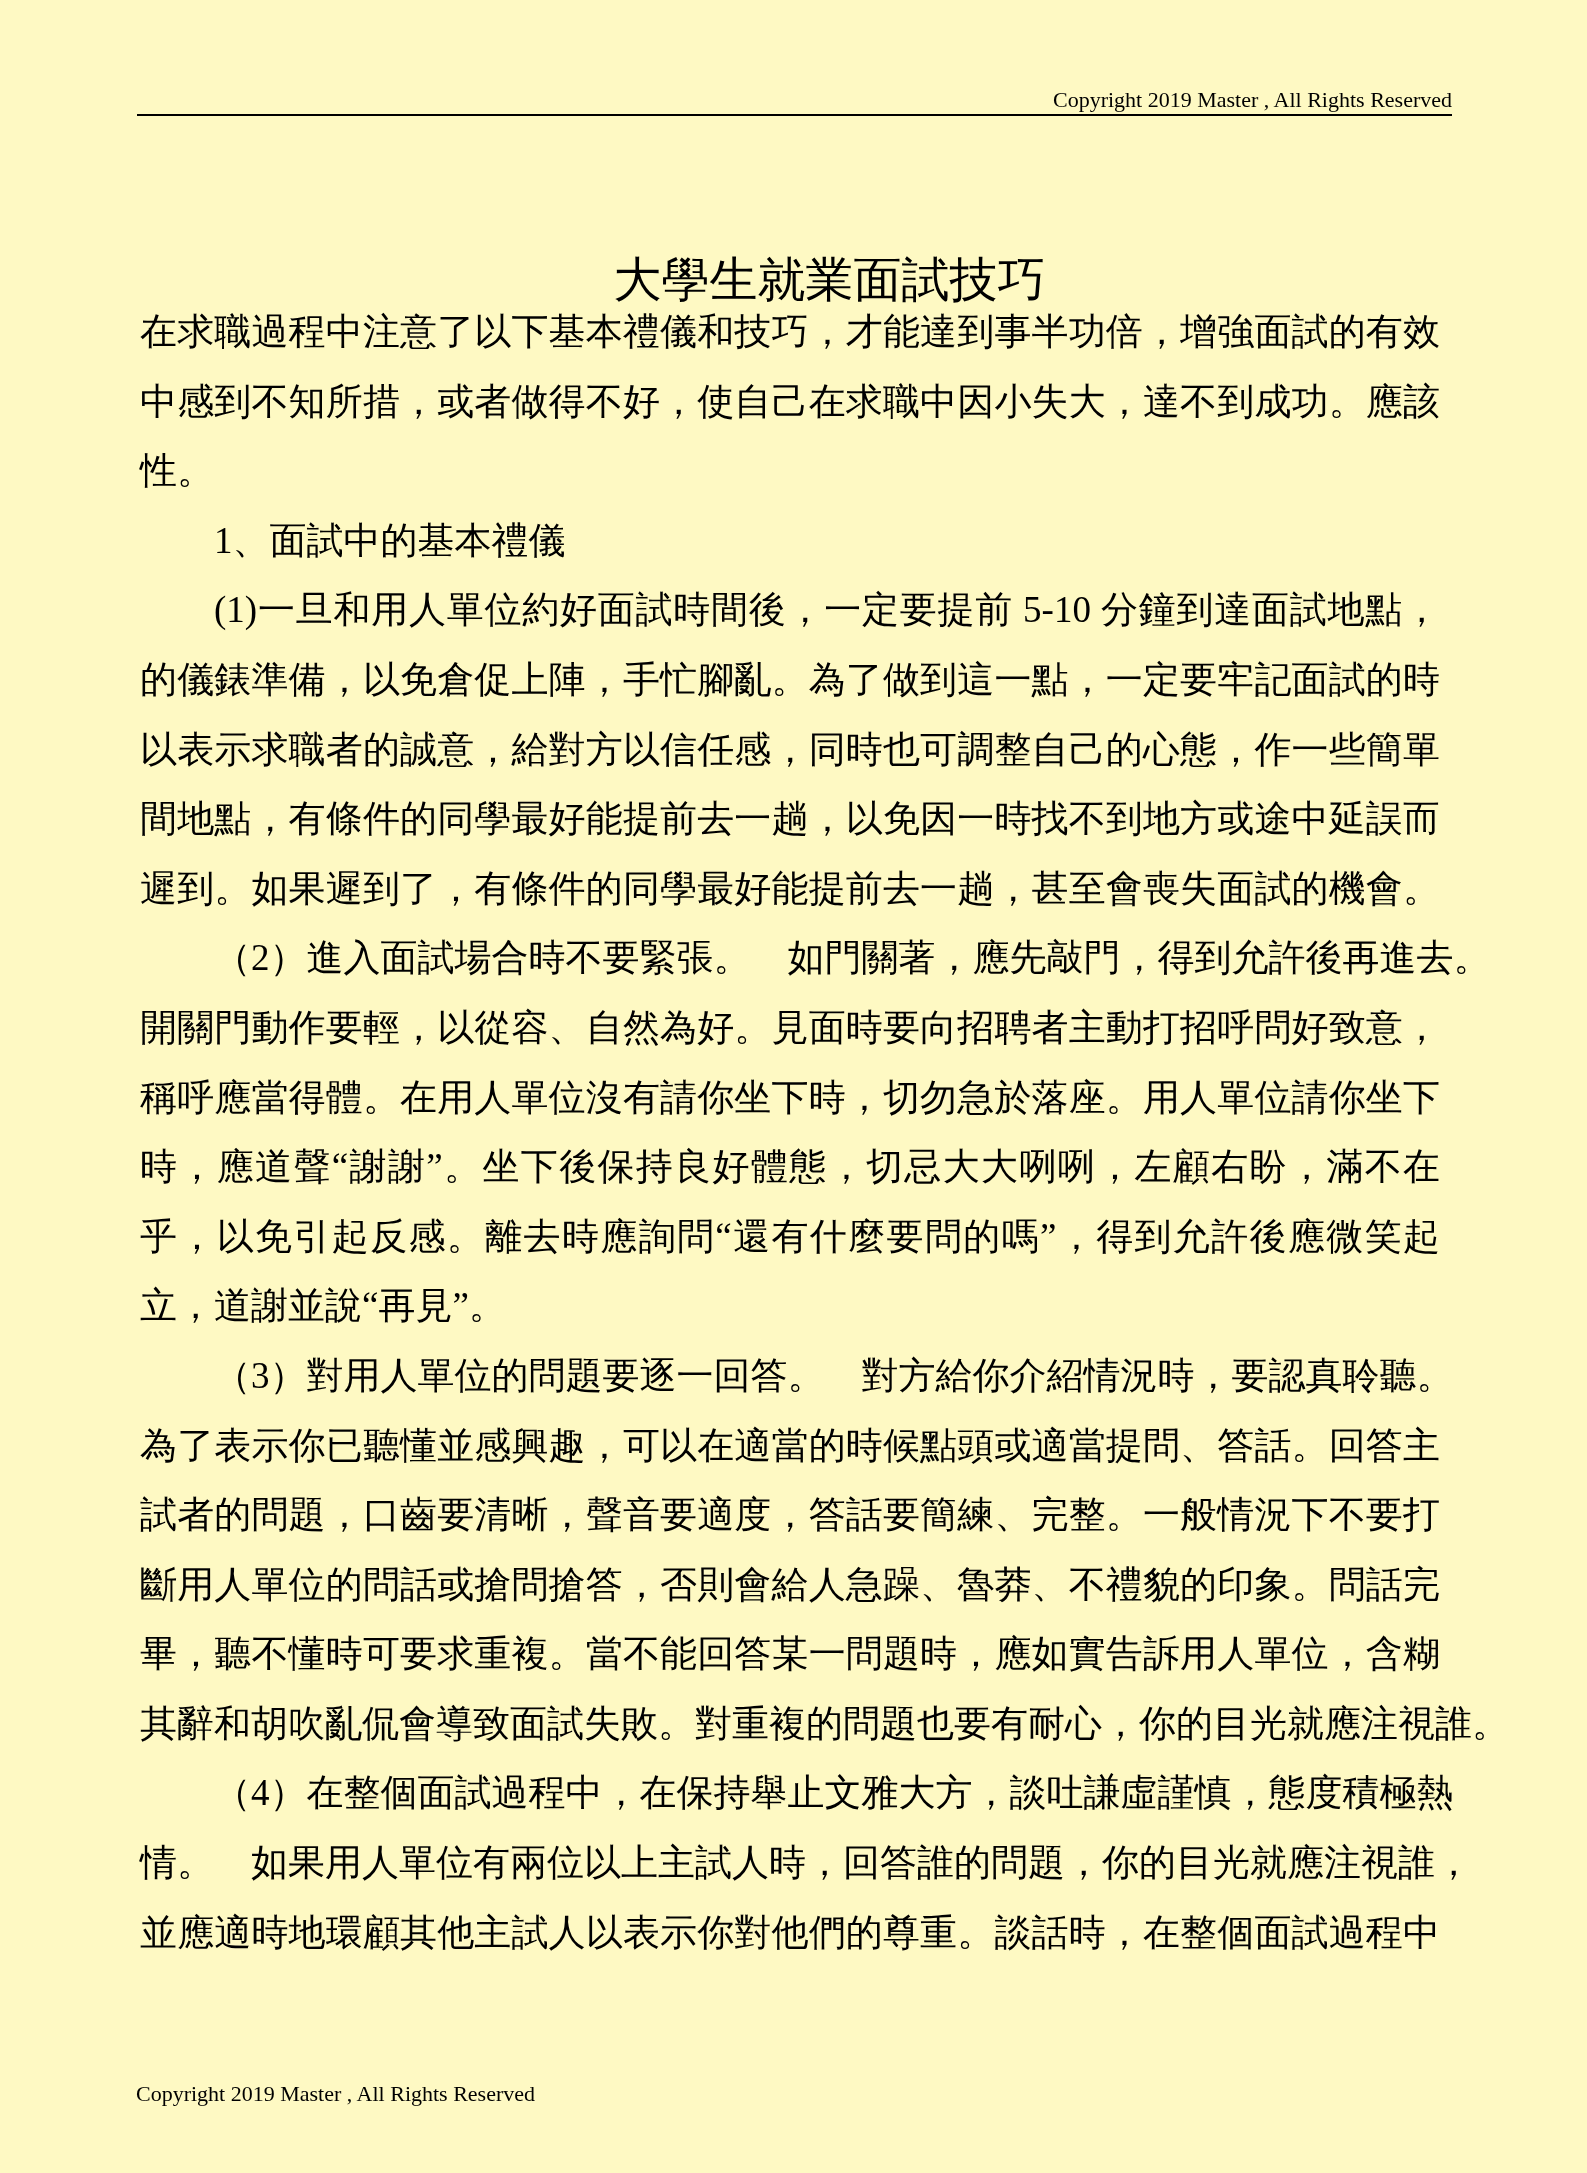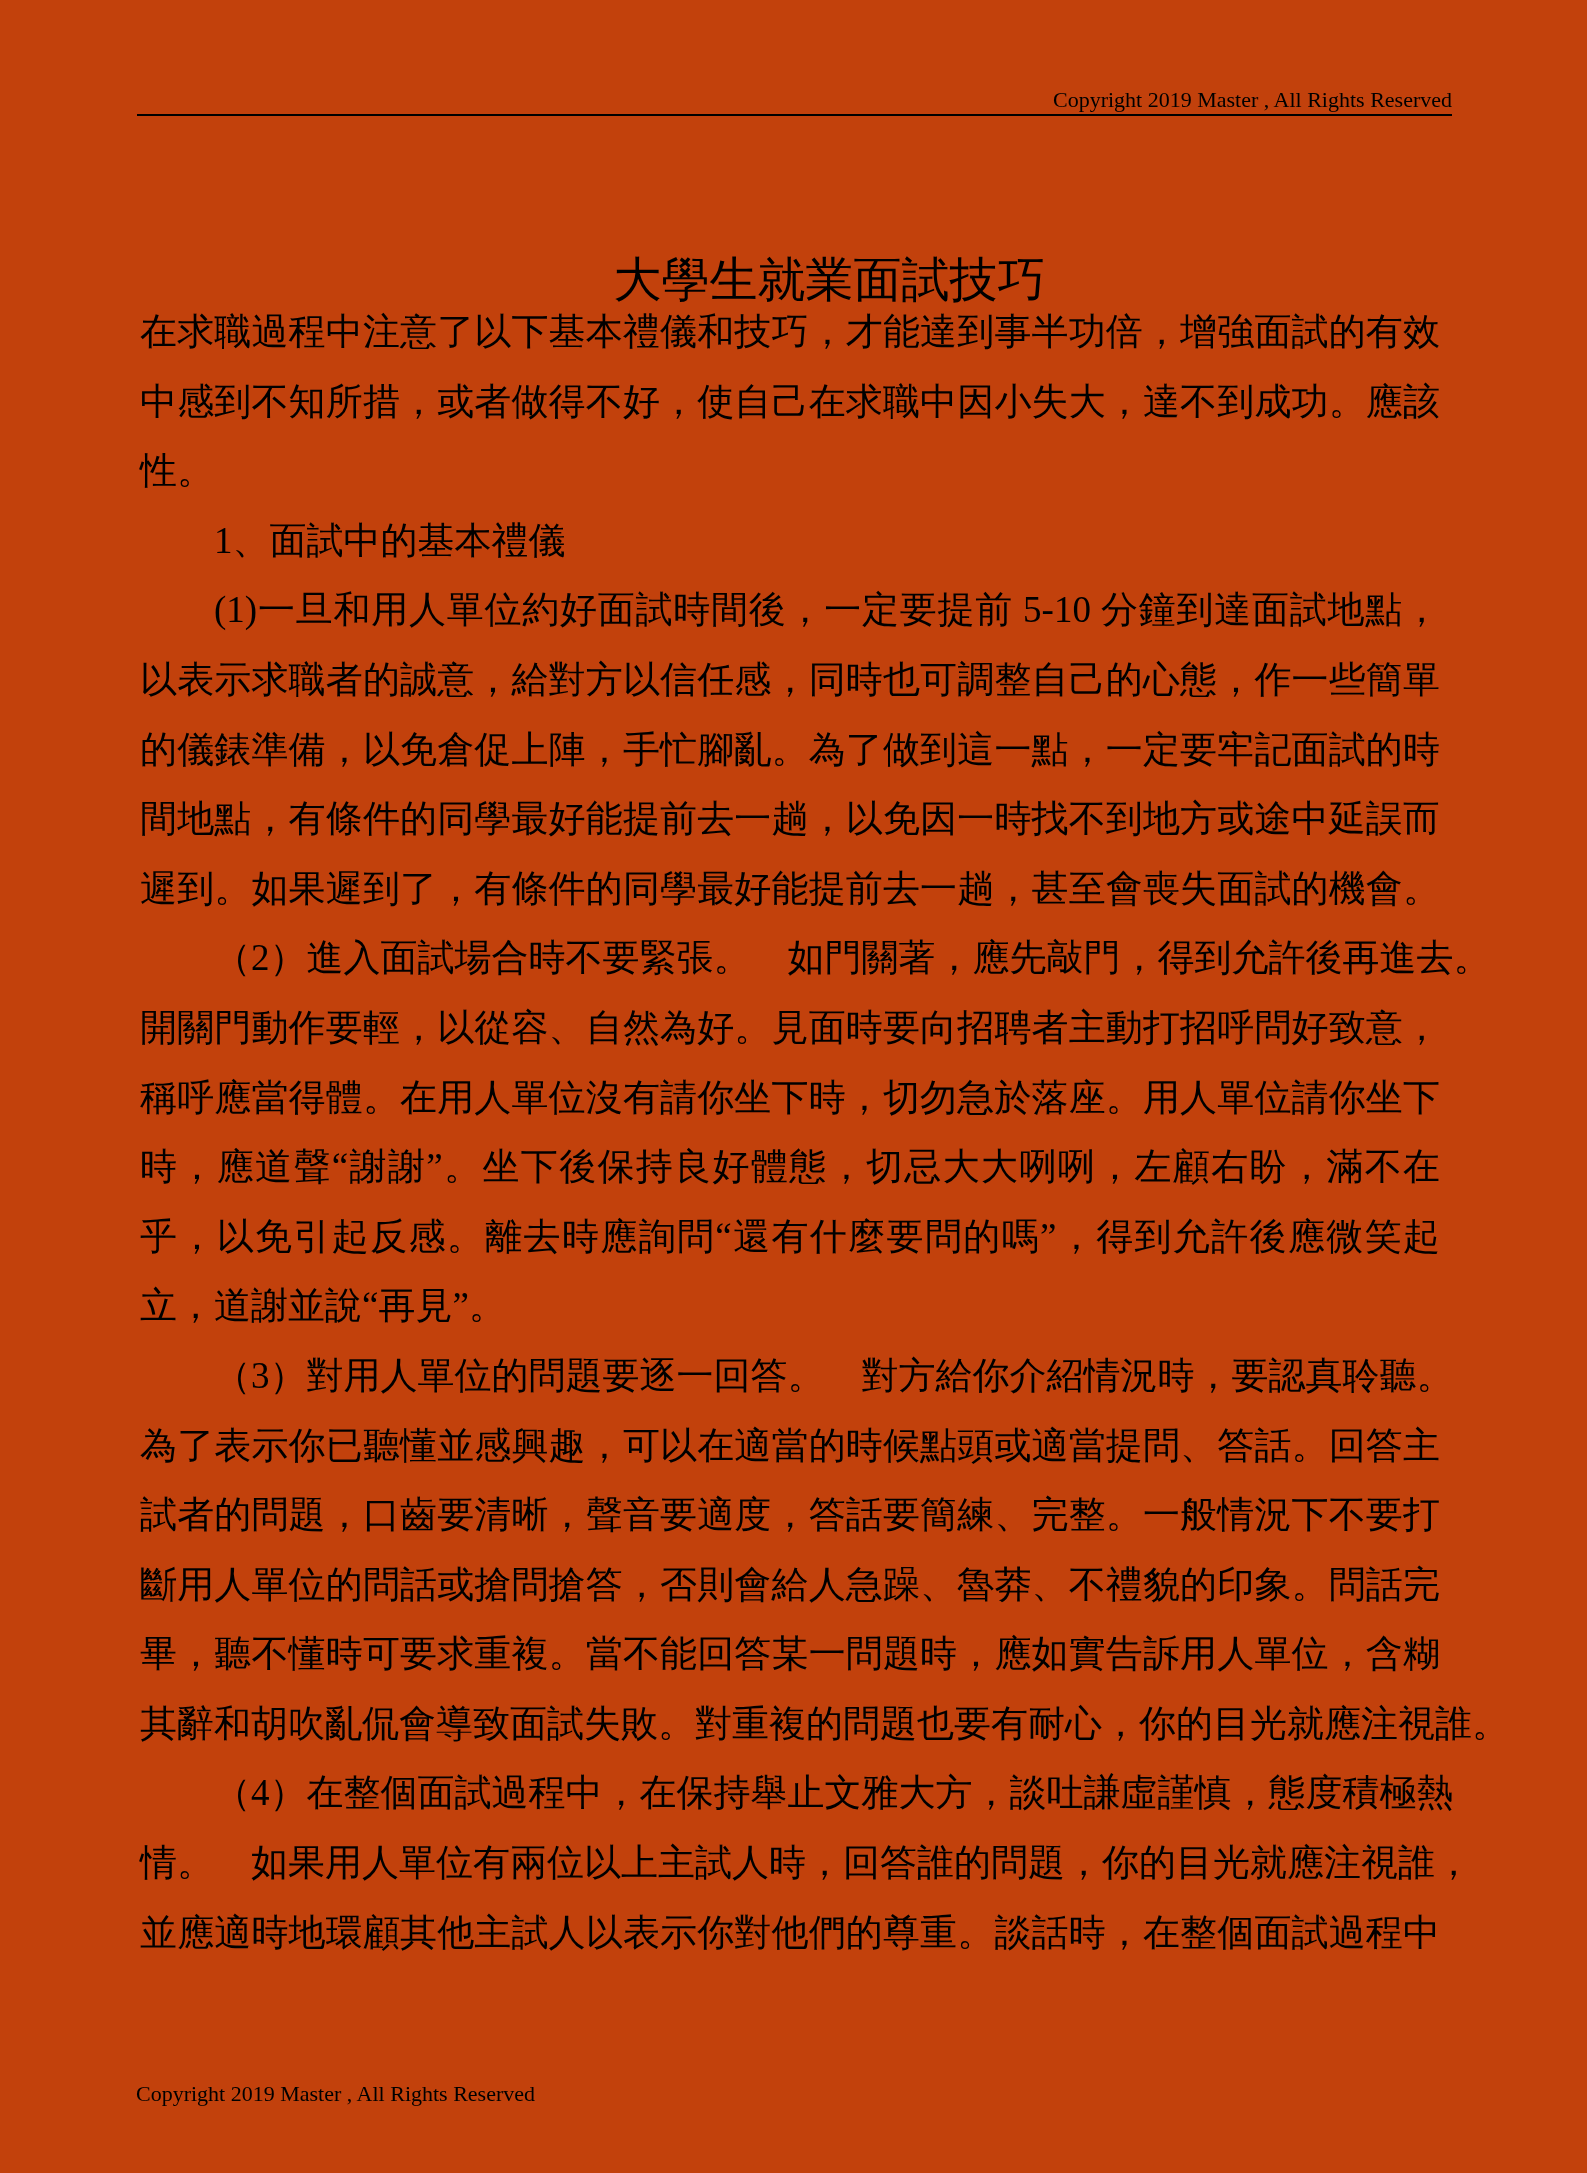--- a/index.html
+++ b/index.html
@@ -1,17 +1,17 @@
 <!DOCTYPE html>
 <html><head>
 <meta charset="utf-8">
 <style>
   html, body { margin: 0; padding: 0; background: #ffffff; }
   body { width: 1587px; height: 2173px; position: relative; overflow: hidden; }
-  .page { position: absolute; left: 0; top: 0; width: 1587px; height: 2173px; background: #c2410c; color: #000; }
+  .page { position: absolute; left: 0; top: 0; width: 1587px; height: 2173px; background: #fef9c3; color: #000; }
   .header-text {
     position: absolute; right: 135px; top: 88px;
     font-family: "Liberation Serif", serif; font-size: 22px; line-height: 24px;
     color: #000; white-space: nowrap;
   }
   .header-rule {
     position: absolute; left: 137px; top: 114px; width: 1315px; height: 2px; background: #000;
   }
   .title {
     position: absolute; left: 0; width: 1587px; top: 220px; height: 56px;
@@ -47,22 +47,22 @@
 
   <div class="body">
 
     <span class="line">在求職過程中注意了以下基本禮儀和技巧，才能達到事半功倍，增強面試的有效</span>
     <span class="line">中感到不知所措，或者做得不好，使自己在求職中因小失大，達不到成功。應該</span>
     <span class="line last">性。</span>
 
     <span class="line indent last">1、面試中的基本禮儀</span>
 
     <span class="line indent">(1)一旦和用人單位約好面試時間後，一定要提前 5-10 分鐘到達面試地點，</span>
+    <span class="line">的儀錶準備，以免倉促上陣，手忙腳亂。為了做到這一點，一定要牢記面試的時</span>
     <span class="line">以表示求職者的誠意，給對方以信任感，同時也可調整自己的心態，作一些簡單</span>
-    <span class="line">的儀錶準備，以免倉促上陣，手忙腳亂。為了做到這一點，一定要牢記面試的時</span>
     <span class="line">間地點，有條件的同學最好能提前去一趟，以免因一時找不到地方或途中延誤而</span>
     <span class="line">遲到。如果遲到了，有條件的同學最好能提前去一趟，甚至會喪失面試的機會。</span>
 
     <span class="line indent">（2）進入面試場合時不要緊張。　如門關著，應先敲門，得到允許後再進去。</span>
     <span class="line">開關門動作要輕，以從容、自然為好。見面時要向招聘者主動打招呼問好致意，</span>
     <span class="line">稱呼應當得體。在用人單位沒有請你坐下時，切勿急於落座。用人單位請你坐下</span>
     <span class="line">時，應道聲“謝謝”。坐下後保持良好體態，切忌大大咧咧，左顧右盼，滿不在</span>
     <span class="line">乎，以免引起反感。離去時應詢問“還有什麼要問的嗎”，得到允許後應微笑起</span>
     <span class="line last">立，道謝並說“再見”。</span>
 

